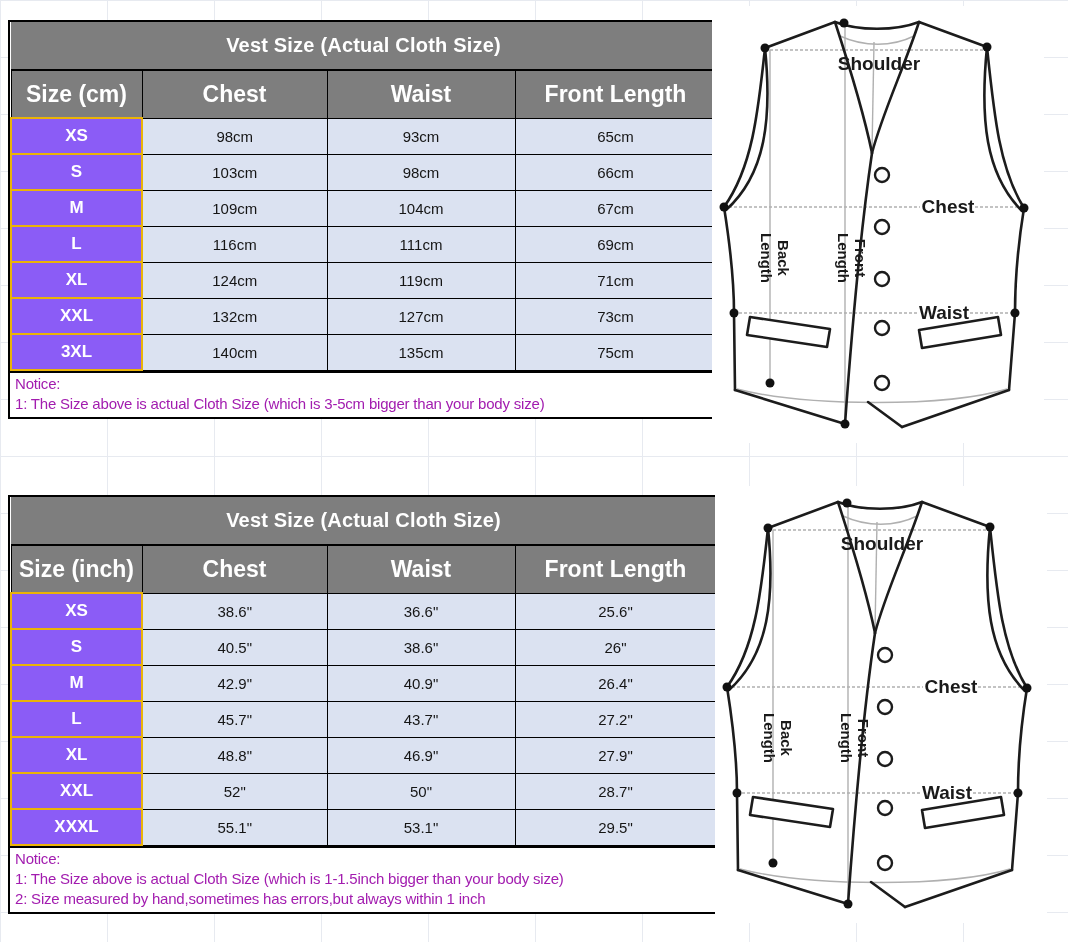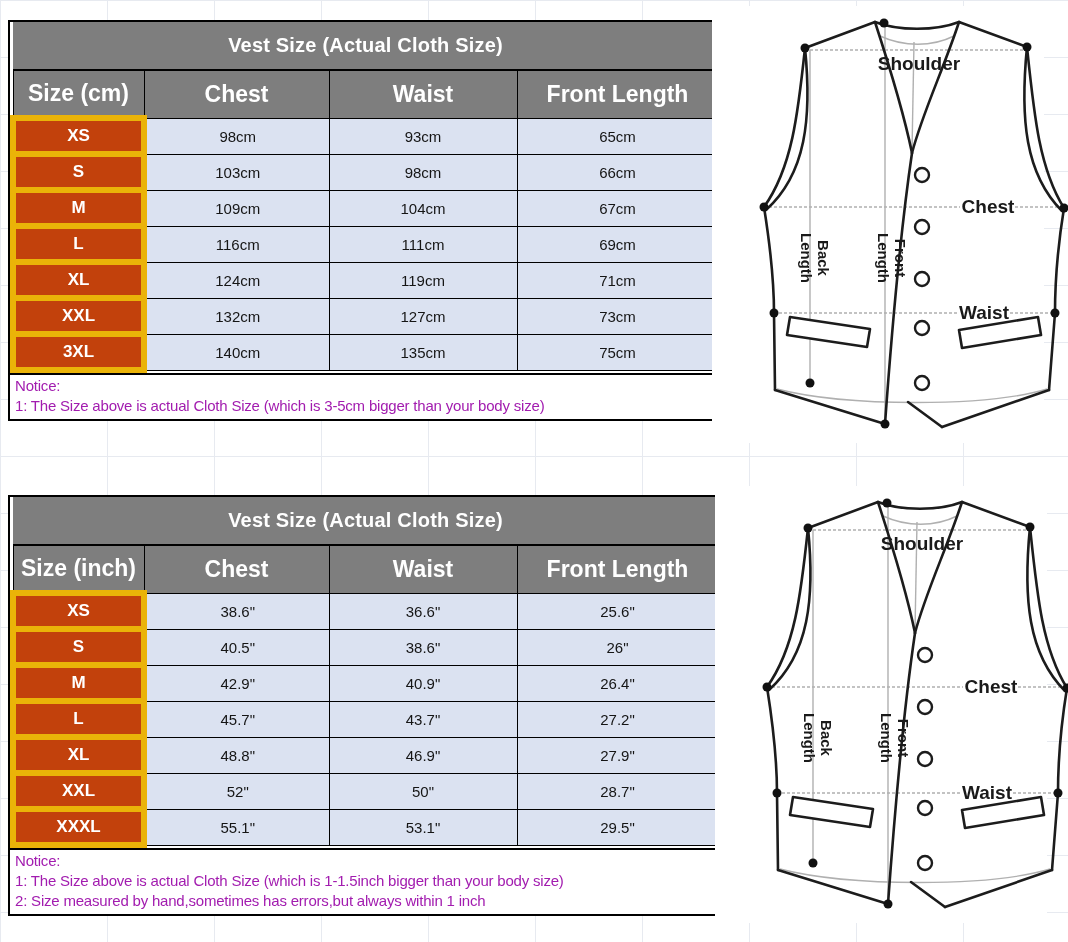--- a/index.html
+++ b/index.html
@@ -33,38 +33,38 @@
     height:48px; background:#7e7e7e; color:#fff;
     font-size:20px; font-weight:bold; text-align:center;
     border-bottom:2px solid #000; letter-spacing:.2px;
   }
   th.col-head {
     height:48px; background:#7e7e7e; color:#fff;
     font-size:23px; font-weight:bold; text-align:center;
     border:1px solid #000;
   }
   td.size-cell {
-    height:36px; background:#c2410c; color:#fff;
+    height:36px; background:#8b5cf6; color:#fff;
     font-size:17px; font-weight:bold; text-align:center;
-    border:6px solid #eab308;
+    border:2px solid #eab308;
   }
   td.val-cell {
     height:36px; background:#dbe2f1; color:#151515;
     font-size:15px; text-align:center; border:1px solid #000;
   }
 
   .notice {
     border-top:2px solid #000; background:#fff; color:#a21caf;
     padding:1px 5px 3px 5px; font-size:15px; line-height:20px;
     letter-spacing:-0.2px;
   }
   .notice .n-head { font-size:15px; }
 
   
-  .vest { position:absolute; width:332px; height:437px; background:#fff;padding-left:40px; }
+  .vest { position:absolute; width:332px; height:437px; background:#fff; }
   .vest-1 { left:712px; top:6px; }
   .vest-2 { left:715px; top:486px; }
   .vest svg { display:block; }
   .vest text { font-family:"Liberation Sans", sans-serif; fill:#1a1a1a; }
 </style>
 </head>
 <body>
 
 <div class="sheet">
 

